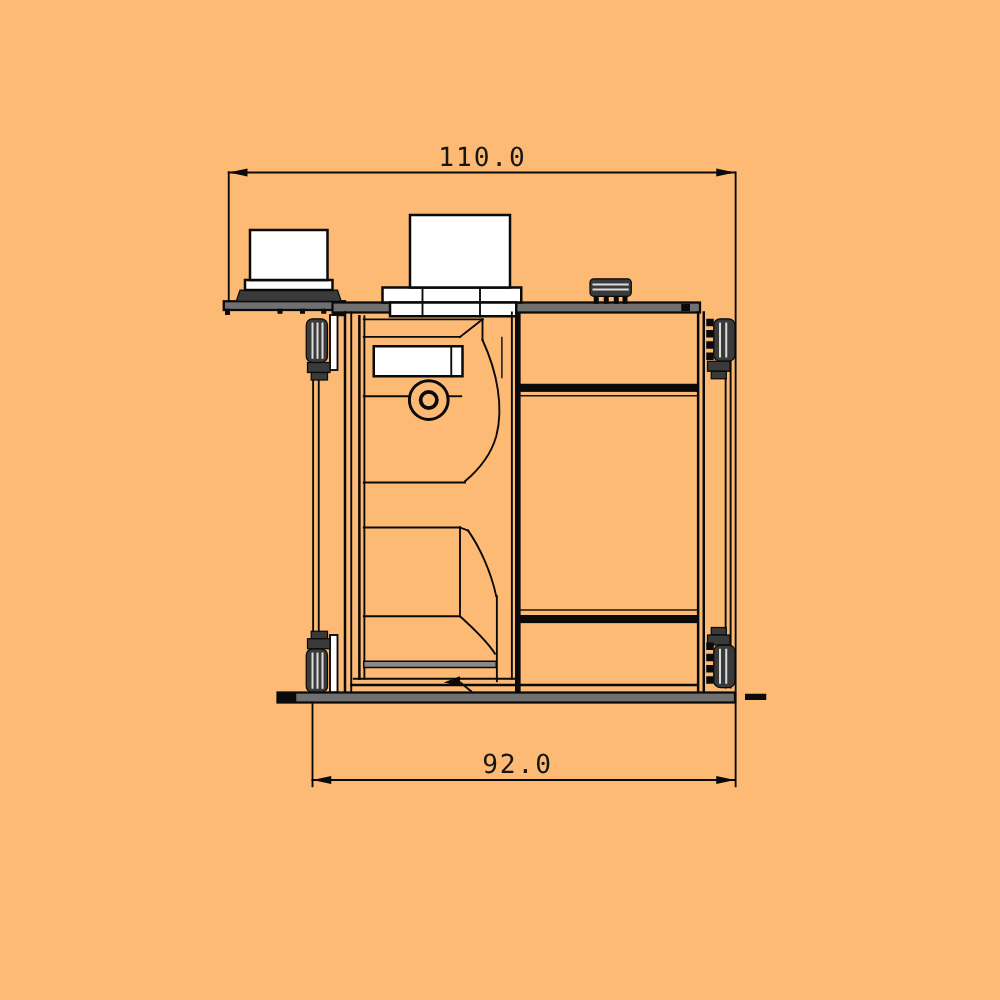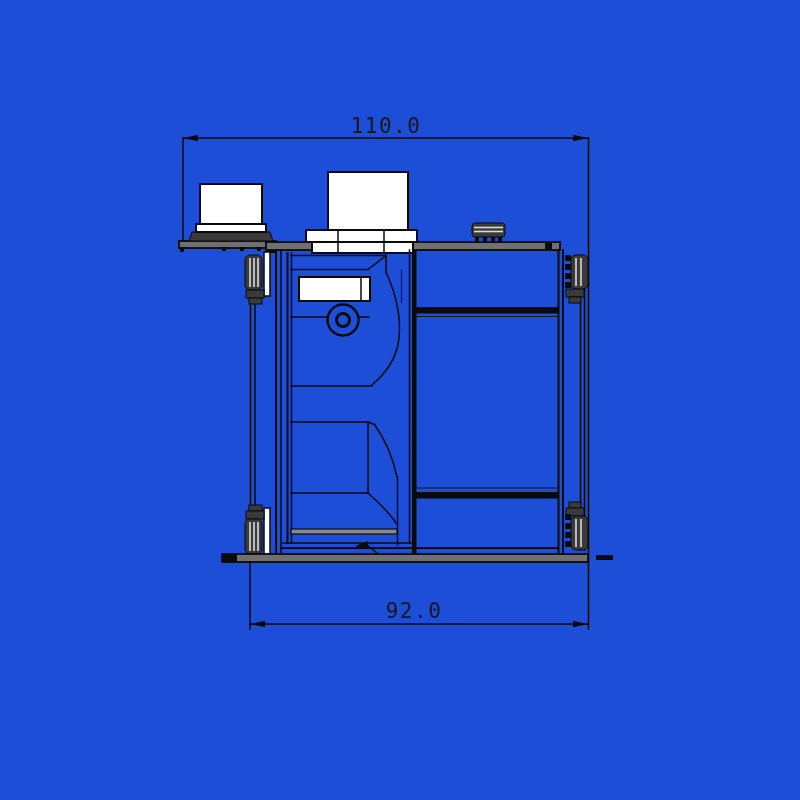--- a/index.html
+++ b/index.html
@@ -1,16 +1,16 @@
 <!DOCTYPE html>
 <html><head>
 <meta charset="utf-8">
 <style>
   html,body{margin:0;padding:0;background:#fff;}
-  #stage{position:relative;width:800px;height:800px;background:#1d4ed8;overflow:hidden;
+  #stage{position:relative;width:800px;height:800px;background:#fdba74;overflow:hidden;
          font-family:"DejaVu Sans", sans-serif;}
   svg{position:absolute;left:0;top:0;}
   .s2 {stroke:#0a0a0a;stroke-width:2;fill:none;stroke-linecap:square;}
   .s15{stroke:#0a0a0a;stroke-width:1.5;fill:none;stroke-linecap:square;}
   .s1 {stroke:#161616;stroke-width:1.2;fill:none;stroke-linecap:square;}
   .wf {fill:#ffffff;stroke:#0a0a0a;stroke-width:2;}
   .wf1{fill:#ffffff;stroke:#0a0a0a;stroke-width:1.5;}
   .gf {fill:#707070;stroke:#0a0a0a;stroke-width:1.8;}
   .g2 {fill:#8a8a8a;stroke:#0a0a0a;stroke-width:1.2;}
   .df {fill:#3a3a3a;stroke:#0a0a0a;stroke-width:1;}

